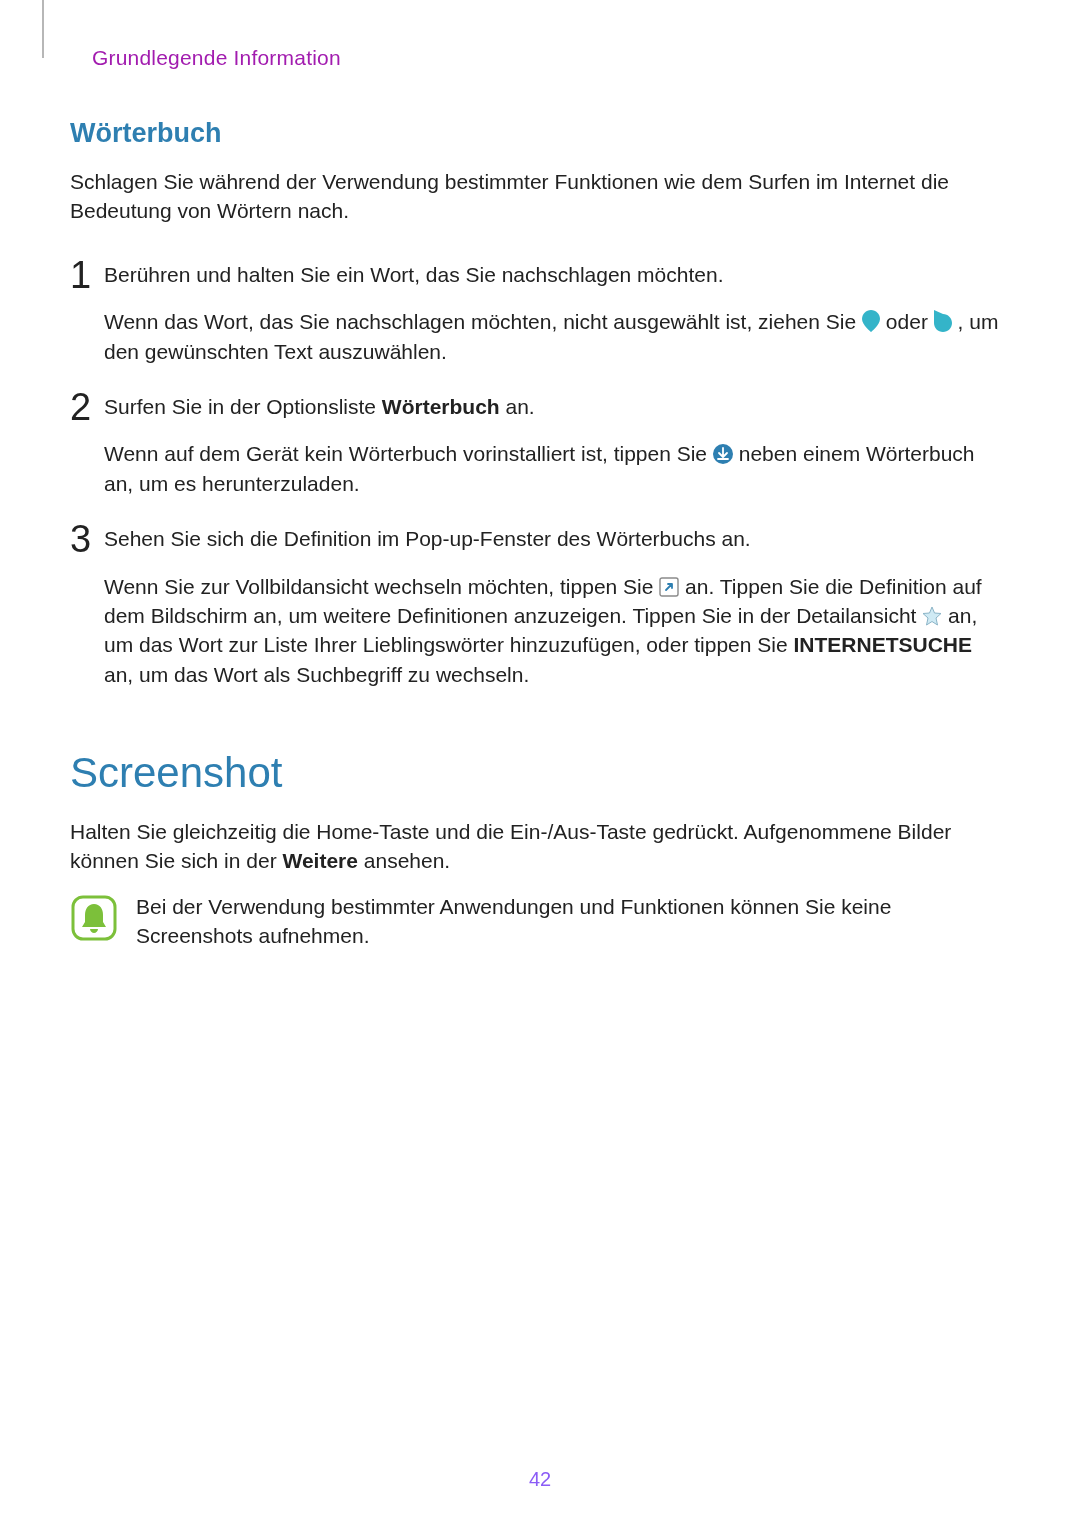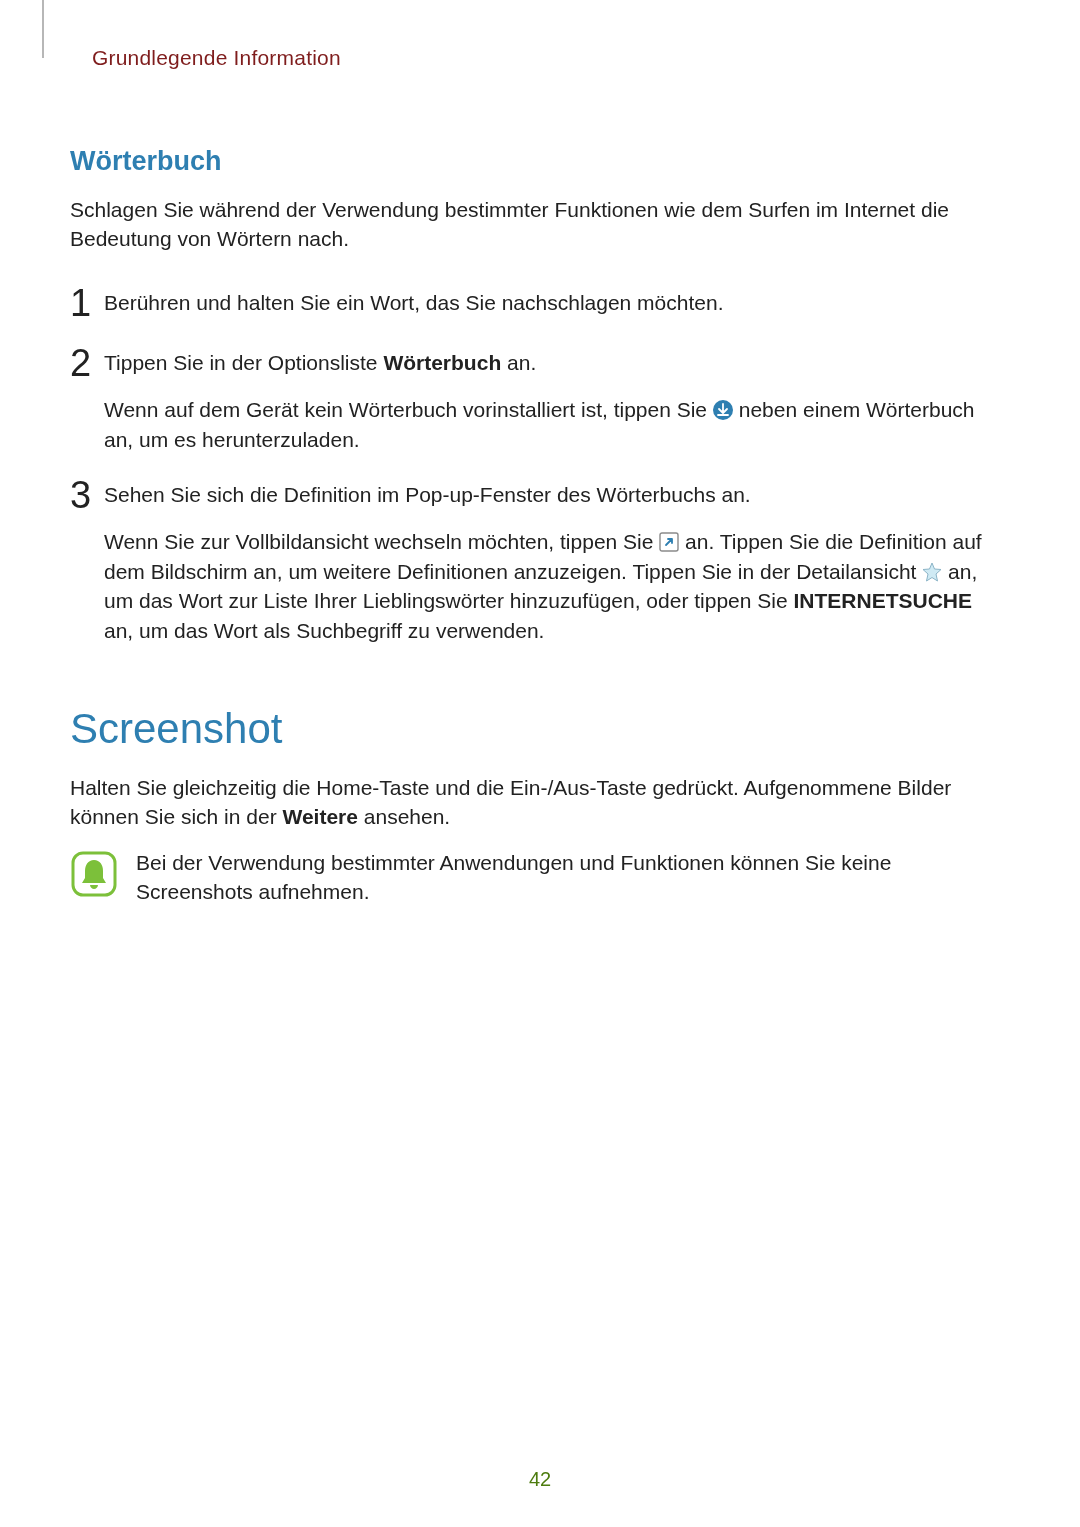--- a/index.html
+++ b/index.html
@@ -1,61 +1,76 @@
 <!DOCTYPE html>
 <html><head>
 <meta charset="utf-8">
 <style>
   html,body{margin:0;padding:0;background:#fff;color:#222;font-family:"Segoe UI","Helvetica Neue",Arial,sans-serif;-webkit-font-smoothing:antialiased}
   .page{width:1080px;min-height:1527px;margin:0 auto;position:relative;box-sizing:border-box;padding:26px 78px 40px 70px}
   .header-rule{position:absolute;left:42px;top:0;width:2px;height:58px;background:#b7b7b7}
-  .running-head{font-size:21px;color:#7f1d1d;margin:20px 0 76px 22px;letter-spacing:.2px}
+  .running-head{font-size:21px;color:#a21caf;margin:20px 0 48px 22px;letter-spacing:.2px}
   .section-title{font-size:27px;font-weight:700;color:#2e7fb1;margin:0 0 18px 0}
   .intro-text{font-size:21px;line-height:1.4;color:#222;margin:0 0 34px 0}
   .steps{margin:0 0 60px 0}
   .step{display:flex;align-items:flex-start;margin-bottom:26px}
   .step-num{font-size:38px;line-height:1;font-weight:400;color:#222;width:34px;flex:0 0 34px;text-align:left;margin-top:-4px;font-family:"Segoe UI Light","Helvetica Neue",Arial,sans-serif}
   .step-body{flex:1;font-size:21px;line-height:1.4;color:#222}
   .step-body p{margin:0 0 18px 0}
   .step-body p:last-child{margin-bottom:0}
   .bold{font-weight:700}
   .inline-icon{display:inline-block;vertical-align:-3px}
   .inline-icon svg{display:block}
   .big-title{font-size:42px;font-weight:400;color:#2e7fb1;margin:60px 0 20px 0}
   .body-text{font-size:21px;line-height:1.4;color:#222;margin:0 0 14px 0}
   .link{color:#2e7fb1;text-decoration:none}
   .note{display:flex;align-items:flex-start;margin-top:16px}
   .note-icon{flex:0 0 48px;margin-right:18px;margin-top:2px}
   .note-text{flex:1;font-size:21px;line-height:1.4;color:#222}
-  .page-num{position:absolute;bottom:36px;left:0;width:100%;text-align:center;font-size:20px;color:#4d7c0f}
+  .page-num{position:absolute;bottom:36px;left:0;width:100%;text-align:center;font-size:20px;color:#8b5cf6}
 </style>
 </head>
 <body>
 
 <div class="page">
   <div class="header-rule"></div>
   <div class="running-head">Grundlegende Information</div>
 
   <h2 class="section-title">Wörterbuch</h2>
   <p class="intro-text">Schlagen Sie während der Verwendung bestimmter Funktionen wie dem Surfen im Internet die Bedeutung von Wörtern nach.</p>
 
   <div class="steps">
 
     <div class="step">
       <div class="step-num">1</div>
       <div class="step-body">
         <p>Berühren und halten Sie ein Wort, das Sie nachschlagen möchten.</p>
+        <p>
+          <span>Wenn das Wort, das Sie nachschlagen möchten, nicht ausgewählt ist, ziehen Sie </span>
+          <span class="inline-icon">
+            <svg width="18" height="22" viewBox="0 0 18 22">
+                <path d="M9 0 C4 0 0 4 0 9 C0 15 9 22 9 22 C9 22 18 15 18 9 C18 4 14 0 9 0 Z" fill="#34b4c9"></path>
+              </svg>
+          </span>
+          <span> oder </span>
+          <span class="inline-icon">
+            <svg width="18" height="22" viewBox="0 0 18 22">
+                <path d="M0 0 L0 13 C0 18 4 22 9 22 C14 22 18 18 18 13 C18 8 14 4 9 4 L0 0 Z" fill="#34b4c9"></path>
+              </svg>
+          </span>
+          <span>, um den gewünschten Text auszuwählen.</span>
+        </p>
       </div>
     </div>
 
     <div class="step">
       <div class="step-num">2</div>
       <div class="step-body">
         <p>
-          <span>Tippen Sie in der Optionsliste </span>
+          <span>Surfen Sie in der Optionsliste </span>
           <span class="bold">Wörterbuch</span>
           <span> an.</span>
         </p>
         <p>
           <span>Wenn auf dem Gerät kein Wörterbuch vorinstalliert ist, tippen Sie </span>
           <span class="inline-icon">
             <svg width="20" height="20" viewBox="0 0 20 20">
                 <circle cx="10" cy="10" r="10" fill="#2e7fb1"></circle>
                 <path d="M10 4 L10 12 M6 9 L10 13 L14 9 M5 15 L15 15" stroke="#fff" stroke-width="1.8" fill="none" stroke-linecap="round" stroke-linejoin="round"></path>
               </svg>
@@ -78,21 +93,21 @@
               </svg>
           </span>
           <span> an. Tippen Sie die Definition auf dem Bildschirm an, um weitere Definitionen anzuzeigen. Tippen Sie in der Detailansicht </span>
           <span class="inline-icon">
             <svg width="20" height="20" viewBox="0 0 20 20">
                 <path d="M10 1 L12.5 7 L19 7.5 L14 12 L15.5 19 L10 15.5 L4.5 19 L6 12 L1 7.5 L7.5 7 Z" fill="#cfeaf4" stroke="#8bb4c7" stroke-width="1"></path>
               </svg>
           </span>
           <span> an, um das Wort zur Liste Ihrer Lieblingswörter hinzuzufügen, oder tippen Sie </span>
           <span class="bold">INTERNETSUCHE</span>
-          <span> an, um das Wort als Suchbegriff zu verwenden.</span>
+          <span> an, um das Wort als Suchbegriff zu wechseln.</span>
         </p>
       </div>
     </div>
 
   </div>
 
   <h1 class="big-title">Screenshot</h1>
   <p class="body-text">
     <span>Halten Sie gleichzeitig die Home-Taste und die Ein-/Aus-Taste gedrückt. Aufgenommene Bilder können Sie sich in der </span>
     <span class="bold">Weitere</span>

